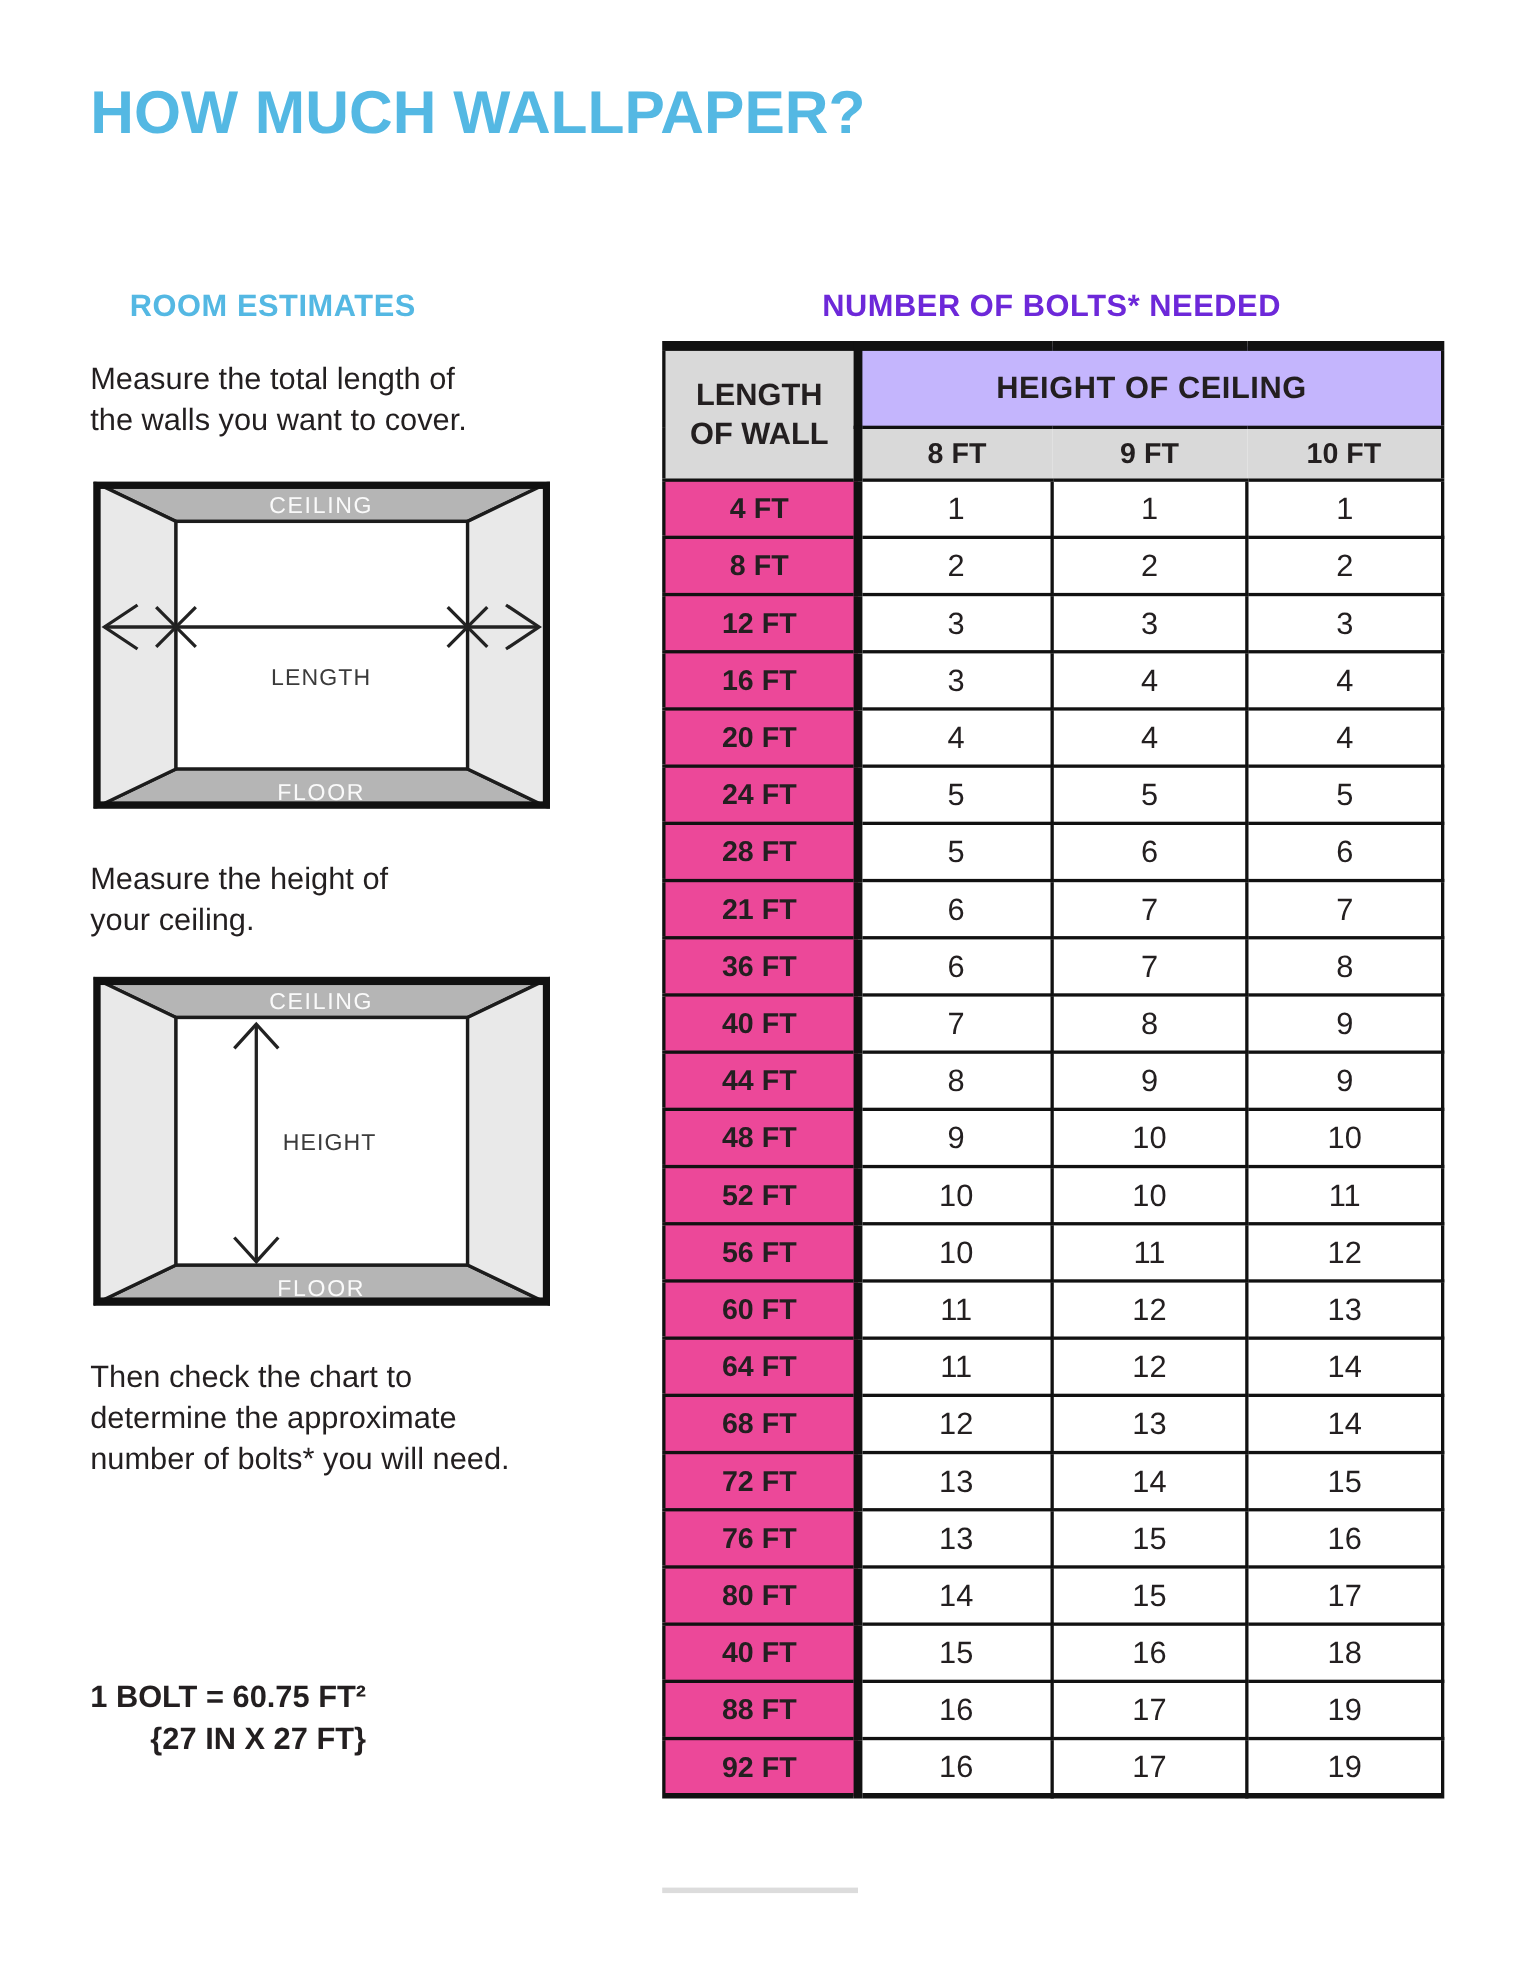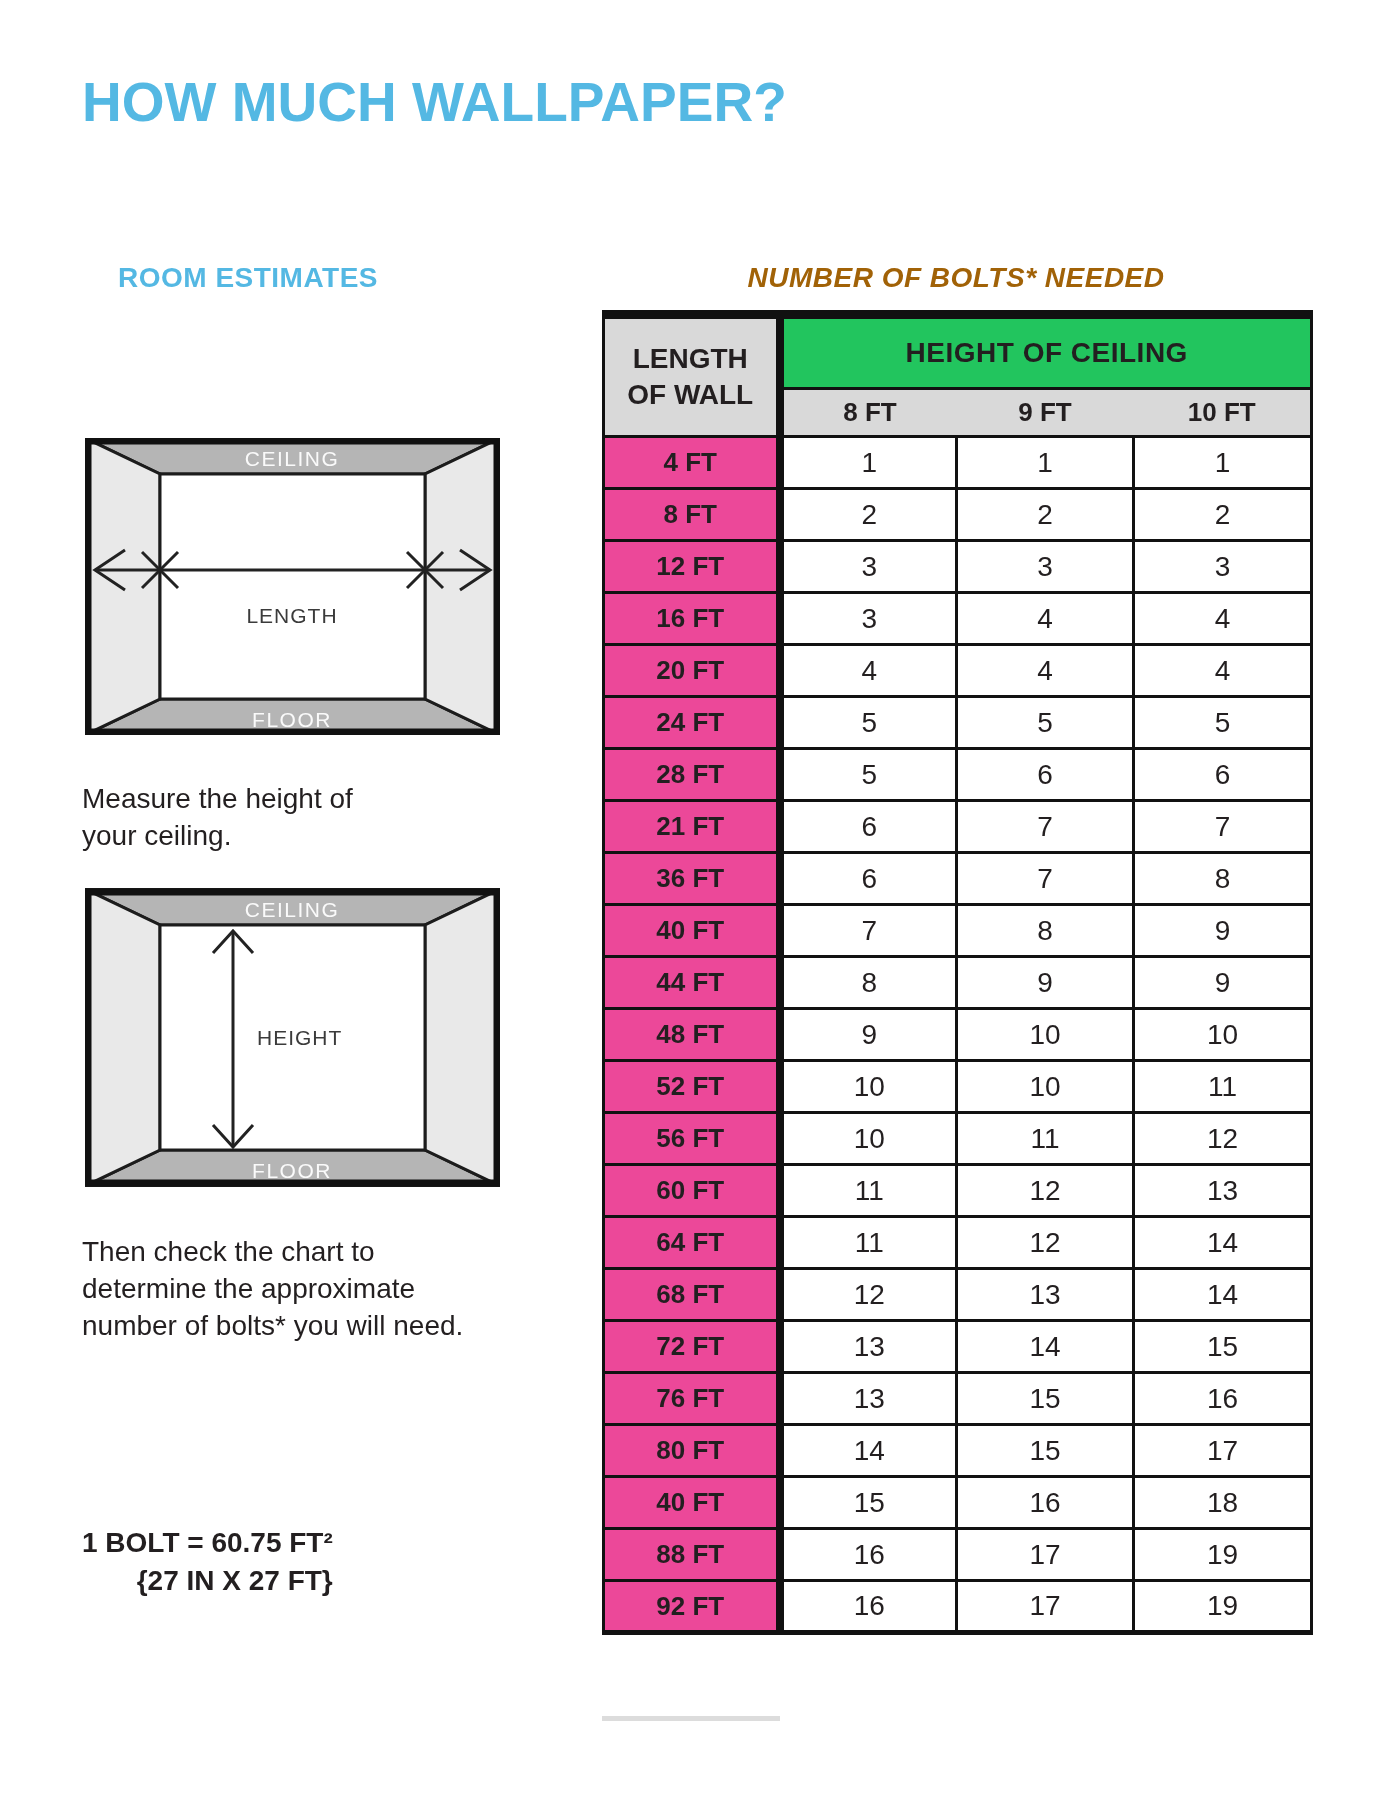--- a/index.html
+++ b/index.html
@@ -33,21 +33,21 @@
     border-collapse:collapse; table-layout:fixed; width:708px;
     border-top:9px solid #111; border-bottom:5px solid #111;
     border-left:3px solid #111; border-right:3px solid #111;
   }
   table.bolts td { text-align:center; vertical-align:middle; color:#231f20; }
   td.corner {
     background:#d9d9d9; border-right:8px solid #111; border-bottom:3px solid #111;
     font-weight:bold; font-size:28px; line-height:36px;
   }
   td.grouphead {
-    background:#22c55e; border-bottom:3px solid #111;
+    background:#c4b5fd; border-bottom:3px solid #111;
     font-weight:bold; font-size:28px; height:74px; letter-spacing:0.5px;
   }
   td.subhead {
     background:#d9d9d9; border-bottom:3px solid #111;
     font-weight:bold; font-size:26px; height:48px;
   }
   td.rowlabel {
     background:#ec4899; border-right:8px solid #111; border-bottom:3px solid #111;
     font-weight:bold; font-size:26px; height:52px;
   }
@@ -60,22 +60,26 @@
   }
 </style>
 </head>
 <body>
 
 <div id="canvas">
 
   <div class="page-title" style="color:#54b8e3;">HOW MUCH WALLPAPER?</div>
 
   <div class="sec-heading left" style="color:#54b8e3;margin-left:36px;">ROOM ESTIMATES</div>
-  <div class="sec-heading table" style="color:#a16207;font-style:italic;">NUMBER OF BOLTS* NEEDED</div>
-
+  <div class="sec-heading table" style="color:#6d28d9;">NUMBER OF BOLTS* NEEDED</div>
+
+  <div class="para" style="top:326px;">
+    <div>Measure the total length of</div>
+    <div>the walls you want to cover.</div>
+  </div>
 
   <div class="diagram" style="top:438px; height:297px;">
     <svg width="415" height="297" viewBox="0 0 415 297">
       <polygon points="0,0 415,0 340,36 75,36" fill="#b5b5b5" stroke="#1c1c1c" stroke-width="3"></polygon>
       <polygon points="0,297 75,261 340,261 415,297" fill="#b5b5b5" stroke="#1c1c1c" stroke-width="3"></polygon>
       <polygon points="0,0 75,36 75,261 0,297" fill="#e9e9e9" stroke="#1c1c1c" stroke-width="3"></polygon>
       <polygon points="415,0 340,36 340,261 415,297" fill="#e9e9e9" stroke="#1c1c1c" stroke-width="3"></polygon>
       <rect x="75" y="36" width="265" height="225" fill="#ffffff" stroke="#1c1c1c" stroke-width="3"></rect>
       <line x1="10" y1="132" x2="405" y2="132" stroke="#222" stroke-width="3"></line>
       <polyline points="40,112 10,132 40,152" fill="none" stroke="#222" stroke-width="3"></polyline>

